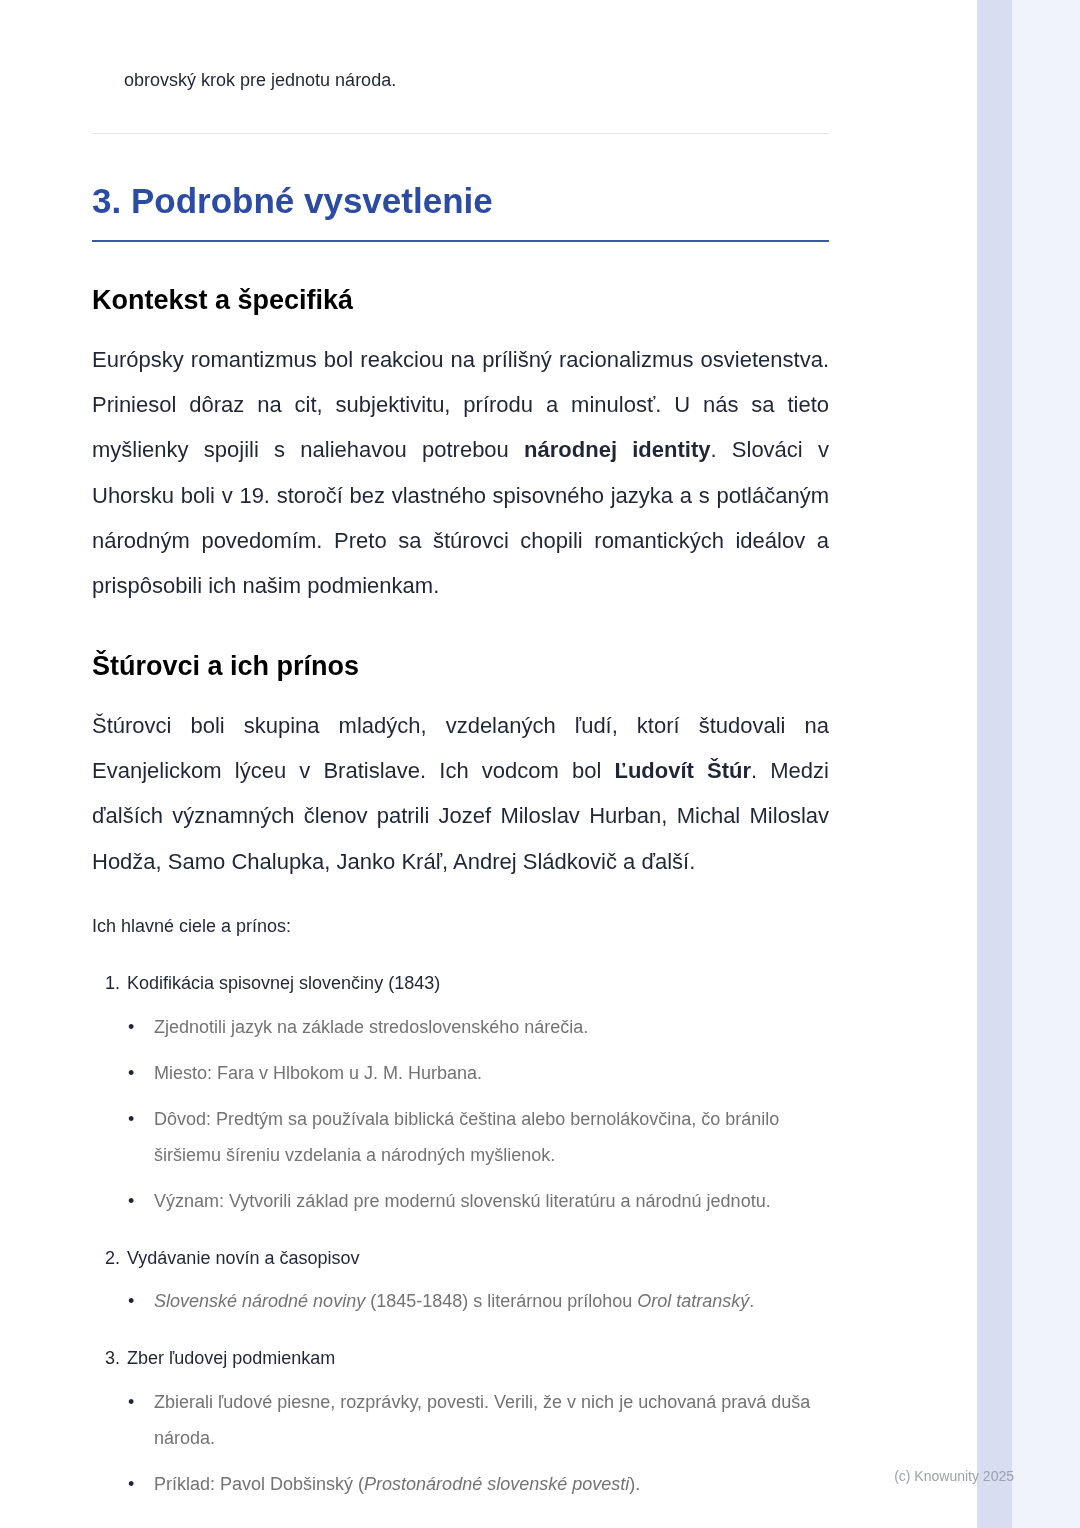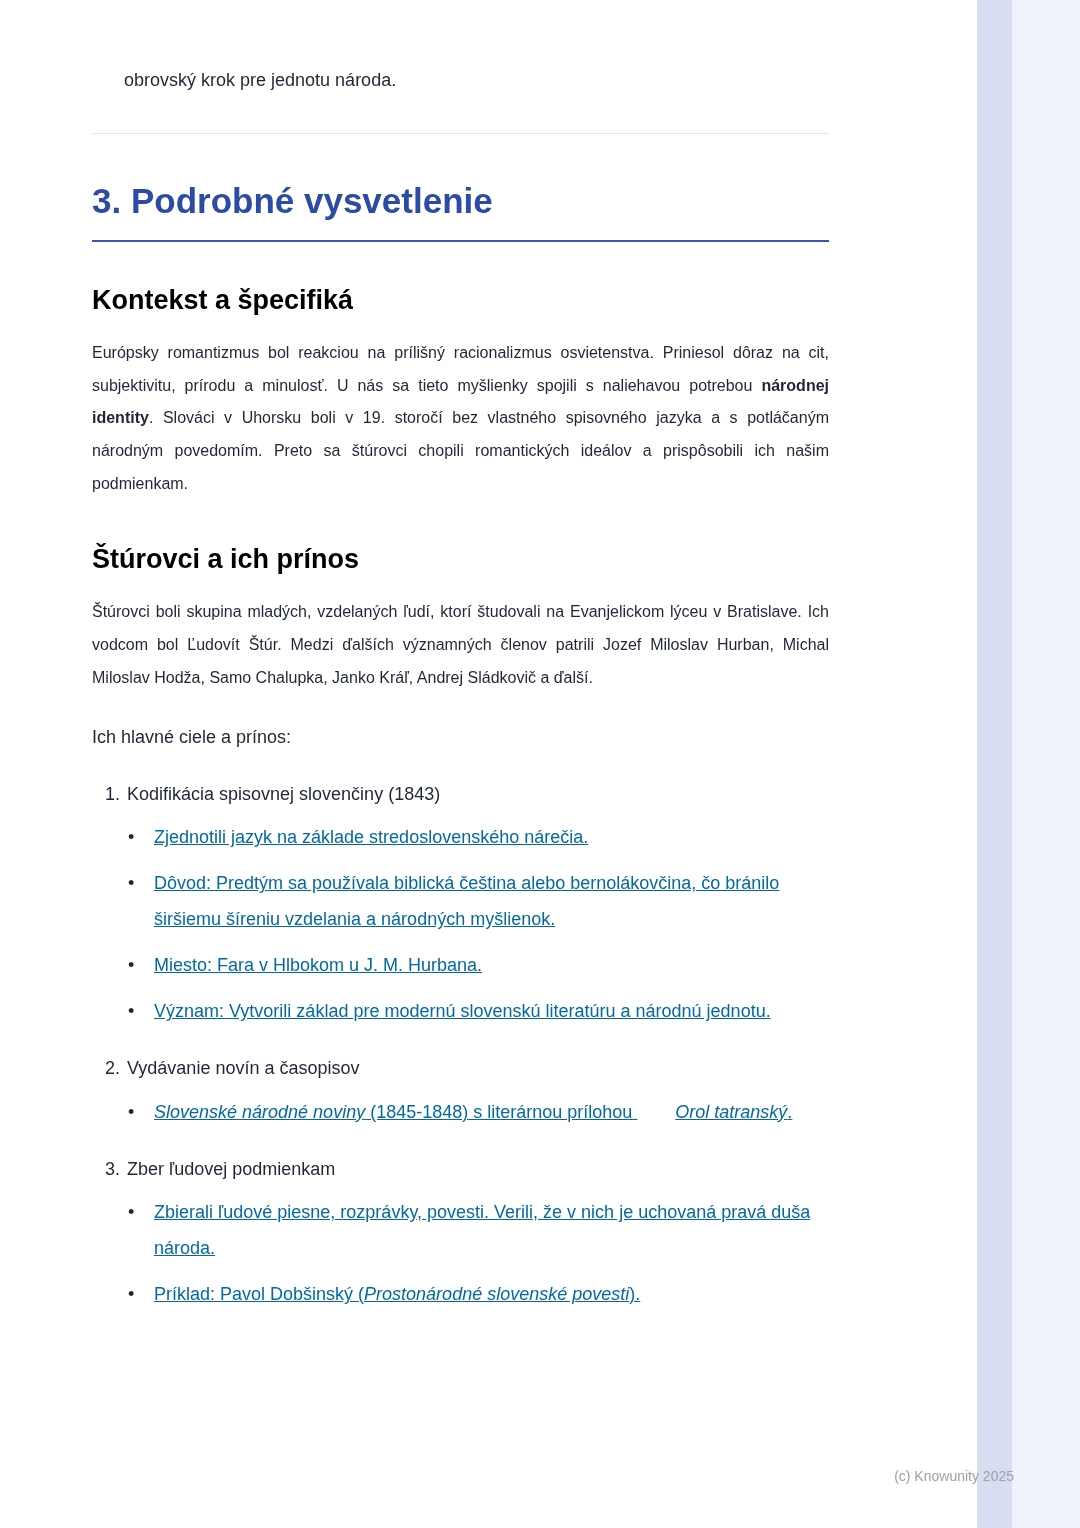--- a/index.html
+++ b/index.html
@@ -60,21 +60,21 @@
   .subsection-heading {
     margin-top:42px;
     font-size:27px;
     font-weight:bold;
     color:#000000;
     line-height:1.2;
   }
 
   .body-paragraph {
     margin-top:20px;
-    font-size:16px;
+    font-size:22px;
     line-height:2.06;
     text-align:justify;
     color:#1f2637;
   }
 
   .goals-intro {
     margin-top:24px;
     font-size:18px;
     line-height:2.0;
     color:#1f2637;
@@ -107,21 +107,21 @@
     padding-left:36px;
     font-size:18px;
     line-height:2.0;
   }
   .bullet-dot {
     flex:0 0 26px;
     text-align:left;
     color:#1f2637;
   }
   .bullet-dot::before { content:"\2022"; }
-  .bullet-text { flex:1; color:#0369a1;text-decoration:underline; }
+  .bullet-text { flex:1; color:#737373; }
 
   .footer-credit {
     position:absolute;
     right:66px;
     bottom:44px;
     font-size:14px;
     color:#9ba1ad;
   }
 </style>
 </head>
@@ -137,60 +137,60 @@
 
   <hr class="top-divider">
 
   <h1 class="section-heading">3. Podrobné vysvetlenie</h1>
   <div class="section-heading-rule"></div>
 
   <h2 class="subsection-heading">Kontekst a špecifiká</h2>
   <p class="body-paragraph"><span>Európsky romantizmus bol reakciou na prílišný racionalizmus osvietenstva. Priniesol dôraz na cit, subjektivitu, prírodu a minulosť. U nás sa tieto myšlienky spojili s naliehavou potrebou </span><span style="font-weight: bold;">národnej identity</span><span>. Slováci v Uhorsku boli v 19. storočí bez vlastného spisovného jazyka a s potláčaným národným povedomím. Preto sa štúrovci chopili romantických ideálov a prispôsobili ich našim podmienkam.</span></p>
 
   <h2 class="subsection-heading">Štúrovci a ich prínos</h2>
-  <p class="body-paragraph"><span>Štúrovci boli skupina mladých, vzdelaných ľudí, ktorí študovali na Evanjelickom lýceu v Bratislave. Ich vodcom bol </span><span style="font-weight: normal;">Ľudovít Štúr</span><span>. Medzi ďalších významných členov patrili Jozef Miloslav Hurban, Michal Miloslav Hodža, Samo Chalupka, Janko Kráľ, Andrej Sládkovič a ďalší.</span></p>
+  <p class="body-paragraph"><span>Štúrovci boli skupina mladých, vzdelaných ľudí, ktorí študovali na Evanjelickom lýceu v Bratislave. Ich vodcom bol </span><span style="font-weight: bold;">Ľudovít Štúr</span><span>. Medzi ďalších významných členov patrili Jozef Miloslav Hurban, Michal Miloslav Hodža, Samo Chalupka, Janko Kráľ, Andrej Sládkovič a ďalší.</span></p>
 
   <p class="goals-intro">Ich hlavné ciele a prínos:</p>
 
   <div class="numbered-list">
 
     <div class="num-item">
       <div class="num-title-row">
         <span class="num-label">1.</span>
         <span class="num-title">Kodifikácia spisovnej slovenčiny (1843)</span>
       </div>
       <div class="bullet-list">
         <div class="bullet-item">
           <span class="bullet-dot"></span>
           <span class="bullet-text"><span>Zjednotili jazyk na základe stredoslovenského nárečia.</span></span>
         </div>
         <div class="bullet-item">
           <span class="bullet-dot"></span>
+          <span class="bullet-text"><span>Miesto: Fara v Hlbokom u J. M. Hurbana.</span></span>
+        </div>
+        <div class="bullet-item">
+          <span class="bullet-dot"></span>
           <span class="bullet-text"><span>Dôvod: Predtým sa používala biblická čeština alebo bernolákovčina, čo bránilo širšiemu šíreniu vzdelania a národných myšlienok.</span></span>
-        </div>
-        <div class="bullet-item">
-          <span class="bullet-dot"></span>
-          <span class="bullet-text"><span>Miesto: Fara v Hlbokom u J. M. Hurbana.</span></span>
         </div>
         <div class="bullet-item">
           <span class="bullet-dot"></span>
           <span class="bullet-text"><span>Význam: Vytvorili základ pre modernú slovenskú literatúru a národnú jednotu.</span></span>
         </div>
       </div>
     </div>
 
     <div class="num-item">
       <div class="num-title-row">
         <span class="num-label">2.</span>
         <span class="num-title">Vydávanie novín a časopisov</span>
       </div>
       <div class="bullet-list">
         <div class="bullet-item">
           <span class="bullet-dot"></span>
-          <span class="bullet-text"><span style="font-style: italic;">Slovenské národné noviny</span><span> (1845-1848) s literárnou prílohou </span><span style="font-style: italic; margin-left: 38px;">Orol tatranský</span><span>.</span></span>
+          <span class="bullet-text"><span style="font-style: italic;">Slovenské národné noviny</span><span> (1845-1848) s literárnou prílohou </span><span style="font-style: italic;">Orol tatranský</span><span>.</span></span>
         </div>
       </div>
     </div>
 
     <div class="num-item">
       <div class="num-title-row">
         <span class="num-label">3.</span>
         <span class="num-title">Zber ľudovej podmienkam</span>
       </div>
       <div class="bullet-list">

